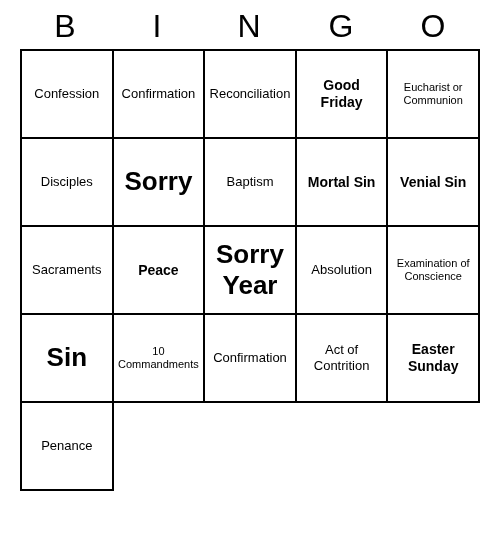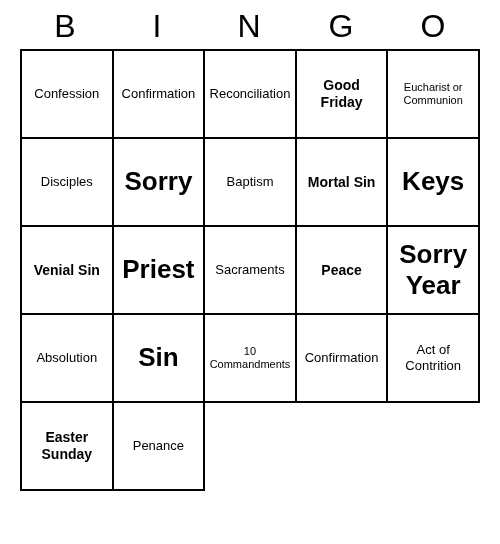--- a/index.html
+++ b/index.html
@@ -71,26 +71,25 @@
 <div class="bingo-grid" id="grid">
 <div class="bingo-cell">Confession</div>
     <div class="bingo-cell">Confirmation</div>
     <div class="bingo-cell">Reconciliation</div>
     <div class="bingo-cell large">Good Friday</div>
     <div class="bingo-cell small">Eucharist or Communion</div>
     <div class="bingo-cell">Disciples</div>
     <div class="bingo-cell xlarge">Sorry</div>
     <div class="bingo-cell">Baptism</div>
     <div class="bingo-cell large">Mortal Sin</div>
-    <div class="bingo-cell xlarge">Keys</div>
     <div class="bingo-cell large">Venial Sin</div>
-    <div class="bingo-cell xlarge">Priest</div>
     <div class="bingo-cell">Sacraments</div>
     <div class="bingo-cell large">Peace</div>
     <div class="bingo-cell xlarge">Sorry Year</div>
     <div class="bingo-cell">Absolution</div>
+    <div class="bingo-cell small">Examination of Conscience</div>
     <div class="bingo-cell xlarge">Sin</div>
     <div class="bingo-cell small">10 Commandments</div>
     <div class="bingo-cell">Confirmation</div>
     <div class="bingo-cell">Act of Contrition</div>
     <div class="bingo-cell large">Easter Sunday</div>
     <div class="bingo-cell">Penance</div>
   </div>
 
 </body></html>

